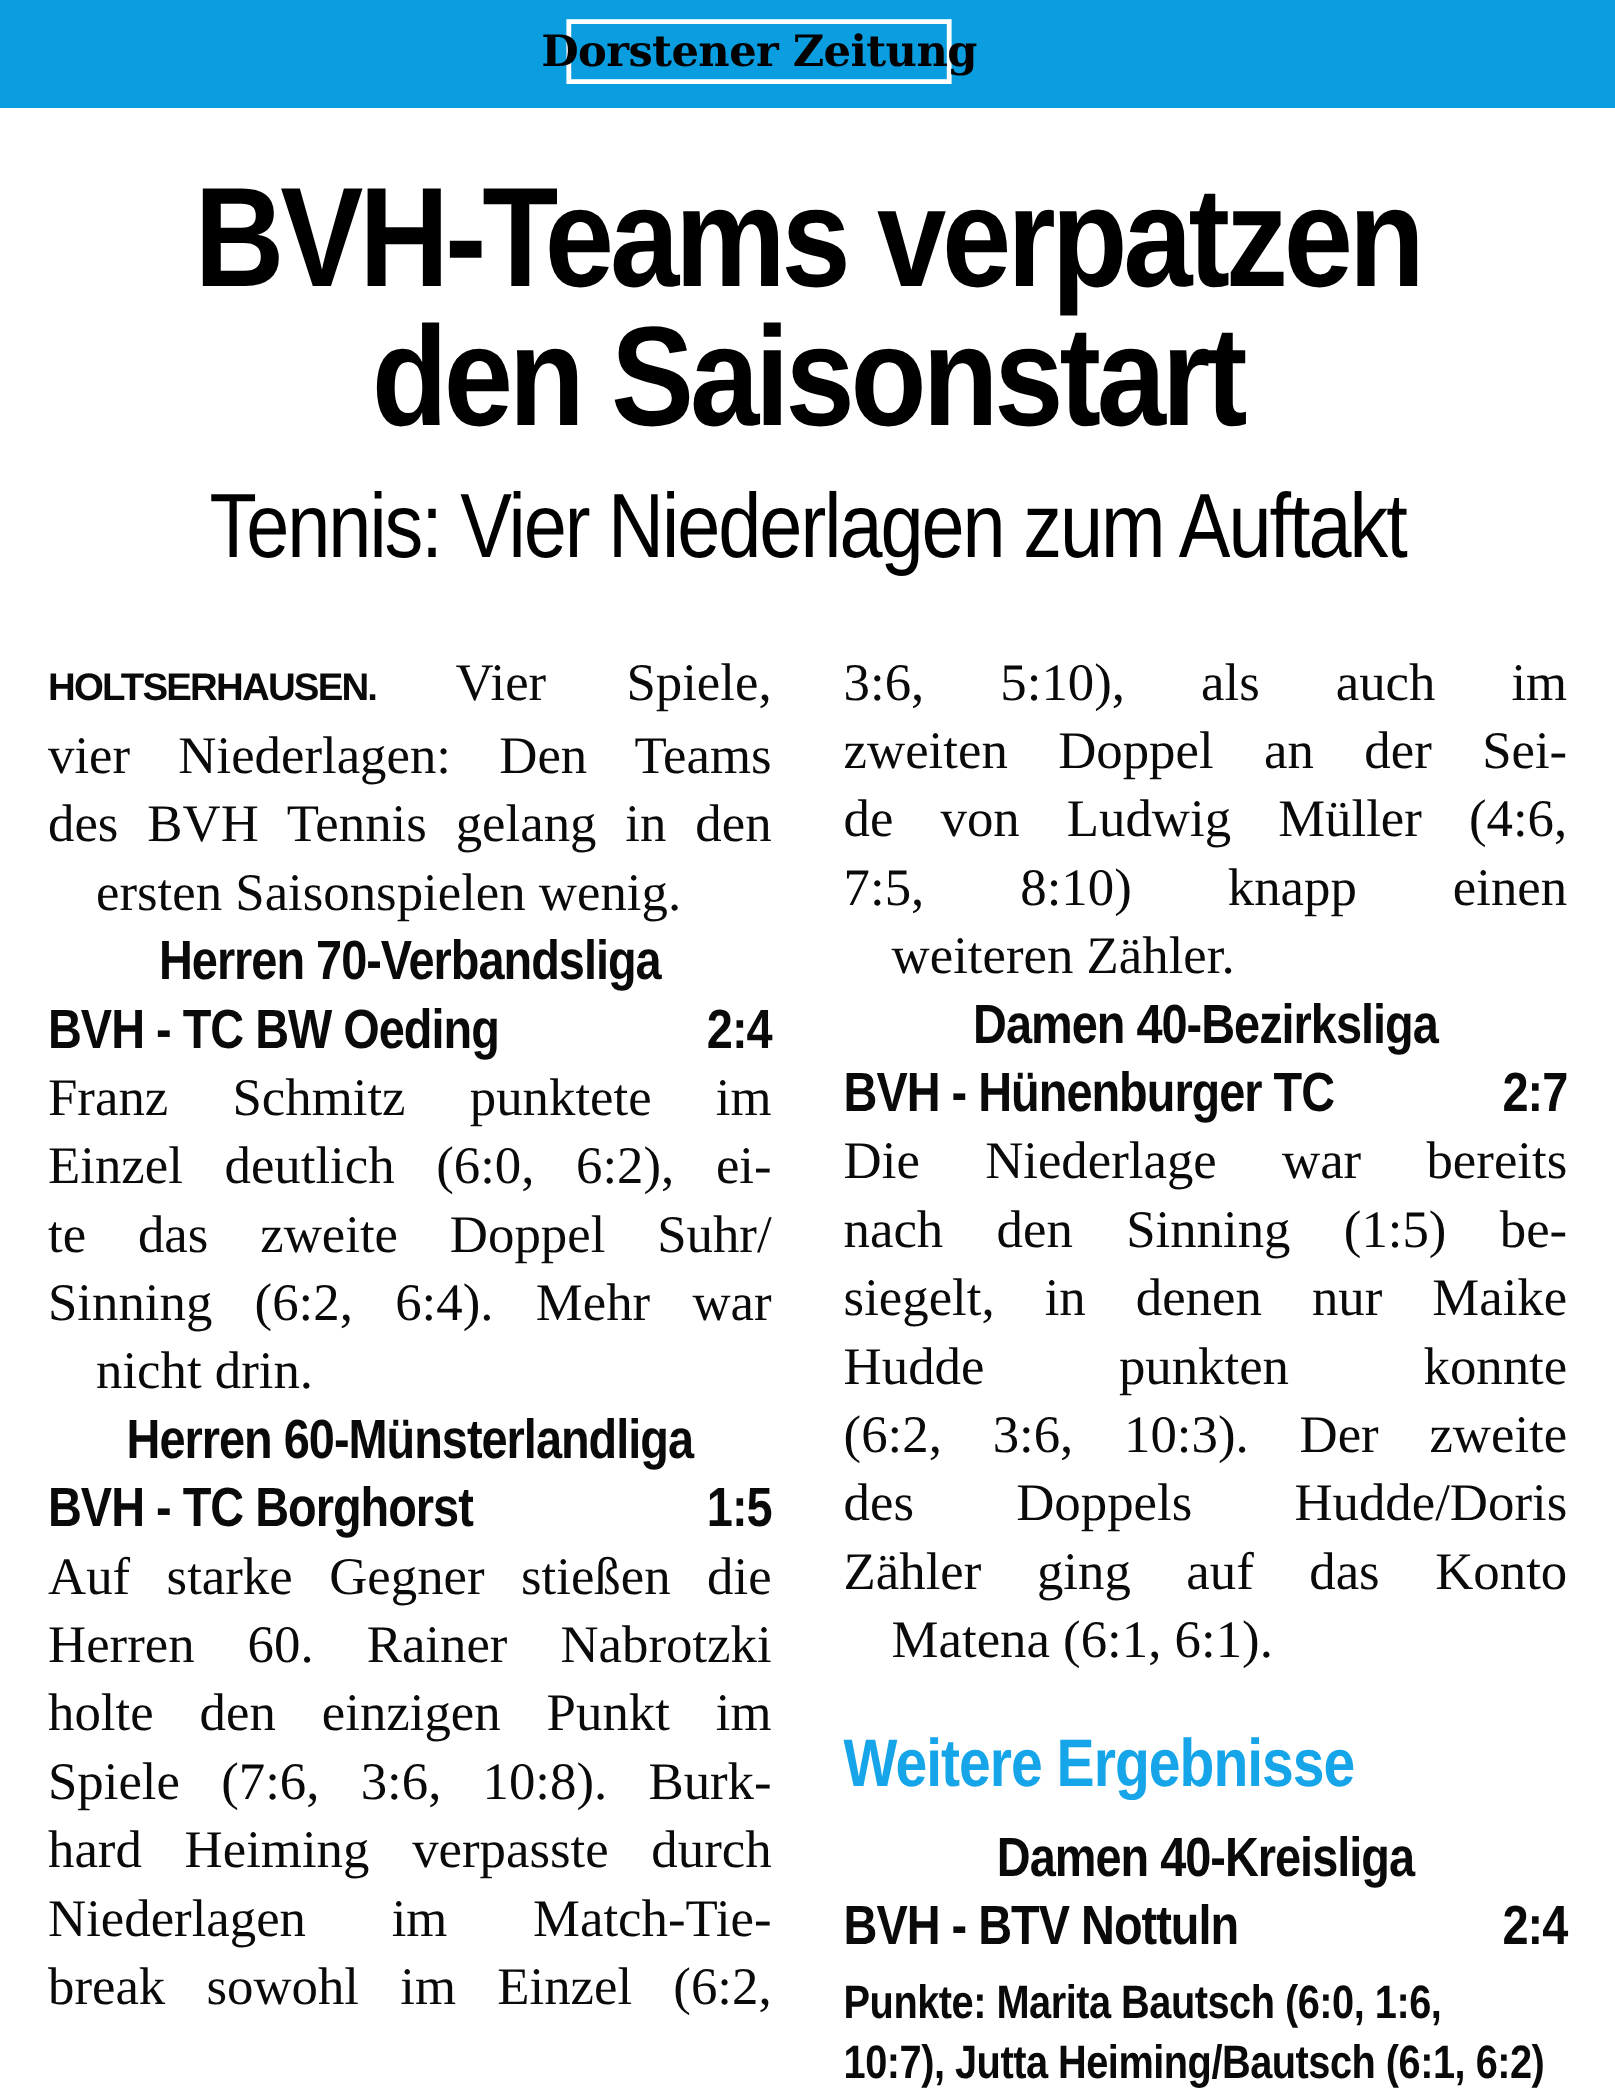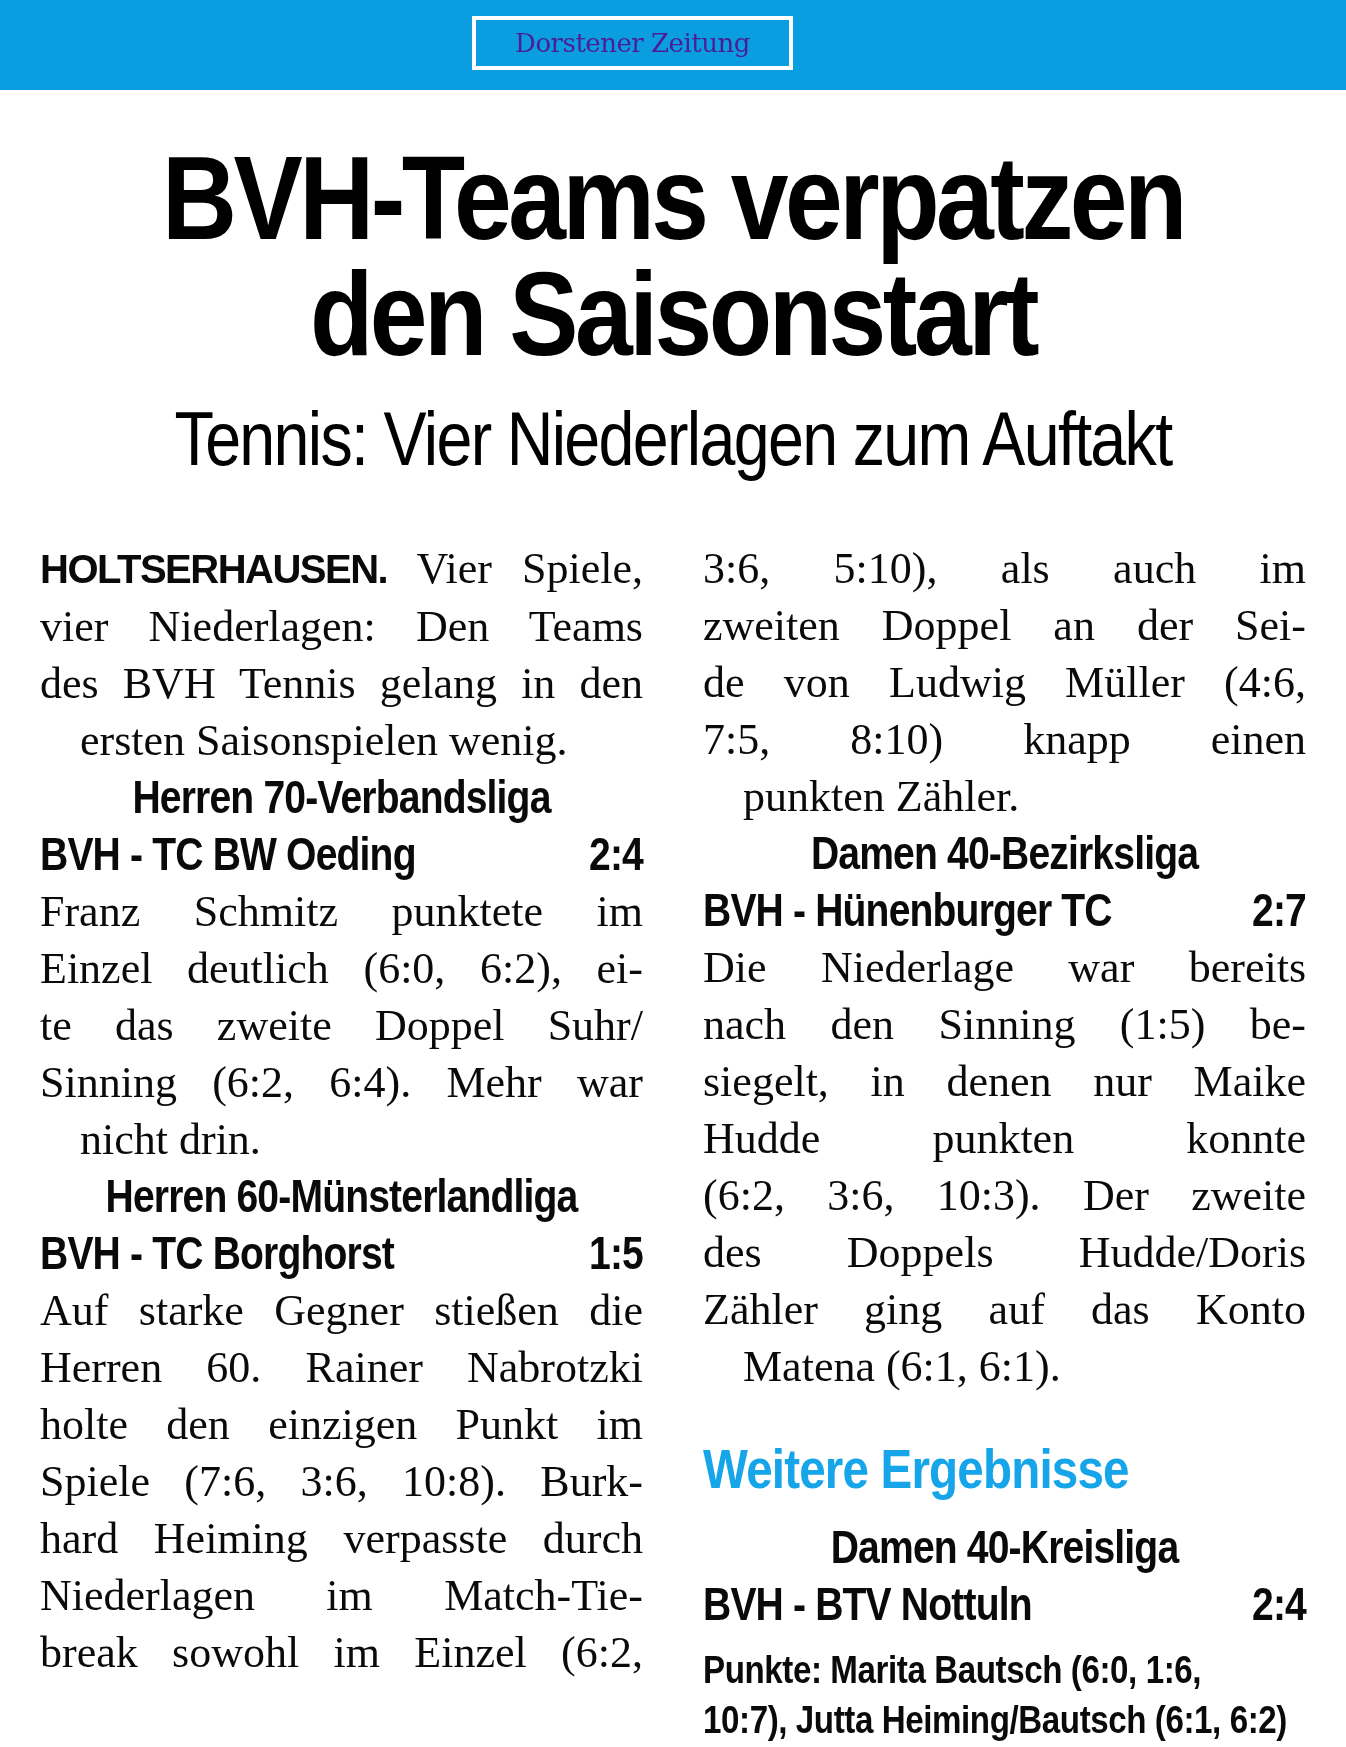--- a/index.html
+++ b/index.html
@@ -21,23 +21,23 @@
   .logo-box {
     position: absolute;
     left: 472px; top: 16px;
     width: 321px; height: 54px;
     border: 4px solid #ffffff;
     box-sizing: border-box;
     display: flex; align-items: center; justify-content: center;
   }
   .logo-text {
     font-family: "DejaVu Serif", serif;
-    font-weight: normal;
-    font-size: 26px;
-    color: #4c1d95;
+    font-weight: bold;
+    font-size: 36px;
+    color: #000000;
     white-space: nowrap;
     letter-spacing: -0.5px;
   }
 
   
   .headline {
     margin-top: 50px;
     font-family: "Liberation Sans", sans-serif;
     font-weight: 700;
     font-size: 118px;
@@ -77,21 +77,21 @@
     line-height: 57px;
     text-align: justify;
     text-align-last: justify;
     white-space: normal;
   }
   .pline.pend { text-align-last: left; margin-left: 40px; }
 
   .lead {
     font-family: "Liberation Sans", sans-serif;
     font-weight: 700;
-    font-size: 40px;
+    font-size: 32px;
     letter-spacing: -1.5px;
   }
 
   
   .condL {
     width: 117.65%;
     transform: scaleX(0.85);
     transform-origin: 0 0;
   }
   .league {
@@ -180,21 +180,21 @@
         <div class="pline">Niederlagen im Match-Tie-</div>
         <div class="pline">break sowohl im Einzel (6:2,</div>
       </div>
     </div>
   <div class="col" id="col-right">
       <div class="para">
         <div class="pline">3:6, 5:10), als auch im</div>
         <div class="pline">zweiten Doppel an der Sei-</div>
         <div class="pline">de von Ludwig Müller (4:6,</div>
         <div class="pline">7:5, 8:10) knapp einen</div>
-        <div class="pline pend">punkten Zähler.</div>
+        <div class="pline pend">weiteren Zähler.</div>
       </div>
       <div class="league condL">Damen 40-Bezirksliga</div>
       <div class="match condL">
         <span class="team">BVH - Hünenburger TC</span>
         <span class="score">2:7</span>
       </div>
       <div class="para">
         <div class="pline">Die Niederlage war bereits</div>
         <div class="pline">nach den Sinning (1:5) be-</div>
         <div class="pline">siegelt, in denen nur Maike</div>

